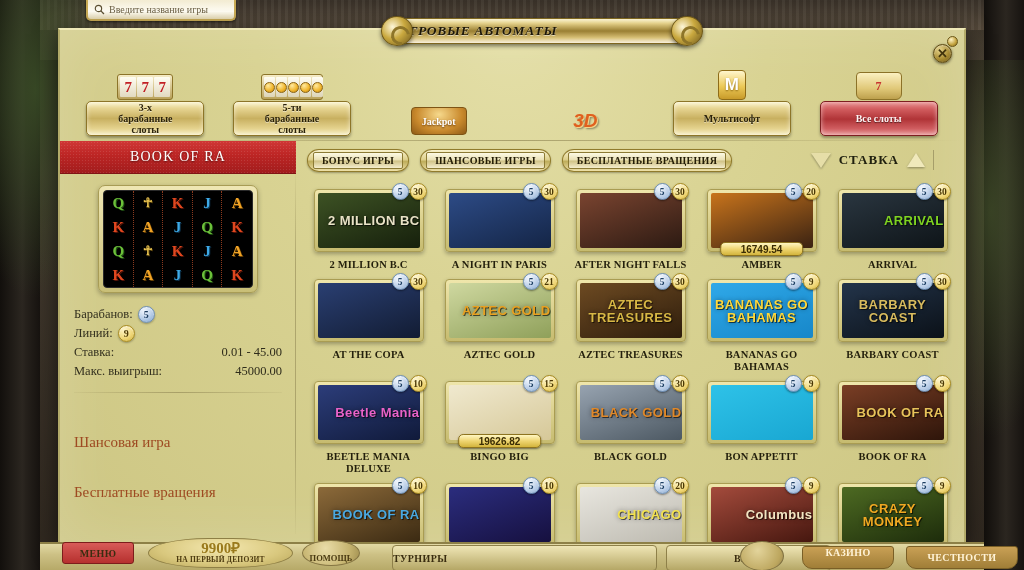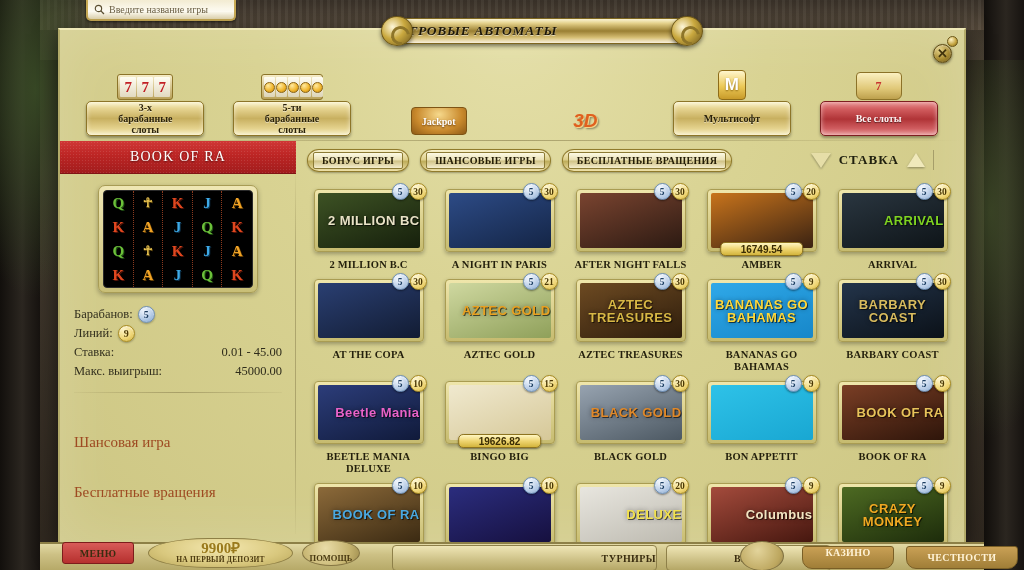--- a/index.html
+++ b/index.html
@@ -330,21 +330,21 @@
     border:1px solid #8e7f45; display:flex;flex-direction:column;align-items:center;justify-content:center;}
   #bb-bonus .big { font-size:15px; font-weight:bold; color:#9a7a1c; line-height:13px;
     font-family:"Liberation Serif",serif; }
   #bb-bonus .small { font-size:7.5px; font-weight:bold; color:#4d3b10; letter-spacing:.2px; }
   #bb-help { position:absolute; left:262px; top:-4px; width:58px; height:26px; border-radius:50%;
     background: radial-gradient(circle at 40% 30%, #e9dca7, #c5b36e 65%, #9e8d4e);
     border:1px solid #857543; display:flex;align-items:flex-end;justify-content:center; padding-bottom:2px;}
   #bb-help span{ font-size:8.5px;font-weight:bold;color:#4a3a12;}
   #bb-tour { position:absolute; left:352px; top:1px; width:265px; height:26px; border-radius:4px;
     background: linear-gradient(180deg,#efe6b6,#cfc389 55%,#b5a766);
-    border:1px solid #8e8049; display:flex;align-items:center;justify-content:flex-end;}
+    border:1px solid #8e8049; display:flex;align-items:center;justify-content:flex-start;}
   #bb-vhod { position:absolute; left:626px; top:1px; width:165px; height:26px; border-radius:4px;
     background: linear-gradient(180deg,#efe6b6,#cfc389 55%,#b5a766);
     border:1px solid #8e8049; display:flex;align-items:center;justify-content:center;}
   #bb-coin { position:absolute; left:700px; top:-3px; width:44px; height:30px; border-radius:50%;
     background: radial-gradient(circle at 40% 30%, #e3d49b, #bda75f 70%, #93804a); border:1px solid #7f7040; }
   #bb-casino { position:absolute; left:762px; top:2px; width:92px; height:23px; border-radius:3px 3px 10px 10px;
     background: linear-gradient(180deg,#c9a055,#a07e37); border:1px solid #7a5f26;
     display:flex;align-items:flex-start;justify-content:center;}
   #bb-casino span{color:#fff3d6;}
   #bb-honest { position:absolute; left:866px; top:2px; width:112px; height:23px; border-radius:3px 3px 10px 10px;
@@ -745,21 +745,21 @@
               <div class="badges">
                 <div class="badge reels">5</div>
                 <div class="badge lines">10</div>
               </div>
             </div>
             <div class="tile-name"></div>
           </div>
           <div class="tile">
             <div class="thumb-frame">
               <div class="thumb" style="background: linear-gradient(160deg, rgb(232, 230, 223), rgb(189, 186, 176));">
-                <div class="art-label" style="color: rgb(242, 225, 79); text-shadow: rgba(0, 0, 0, 0.6) 1px 1px 0px, rgba(0, 0, 0, 0.45) 0px 0px 5px;">DELUXE</div>
+                <div class="art-label" style="color: rgb(242, 225, 79); text-shadow: rgba(0, 0, 0, 0.6) 1px 1px 0px, rgba(0, 0, 0, 0.45) 0px 0px 5px;">CHICAGO</div>
               </div>
               <div class="badges">
                 <div class="badge reels">5</div>
                 <div class="badge lines">20</div>
               </div>
             </div>
             <div class="tile-name"></div>
           </div>
           <div class="tile">
             <div class="thumb-frame">

